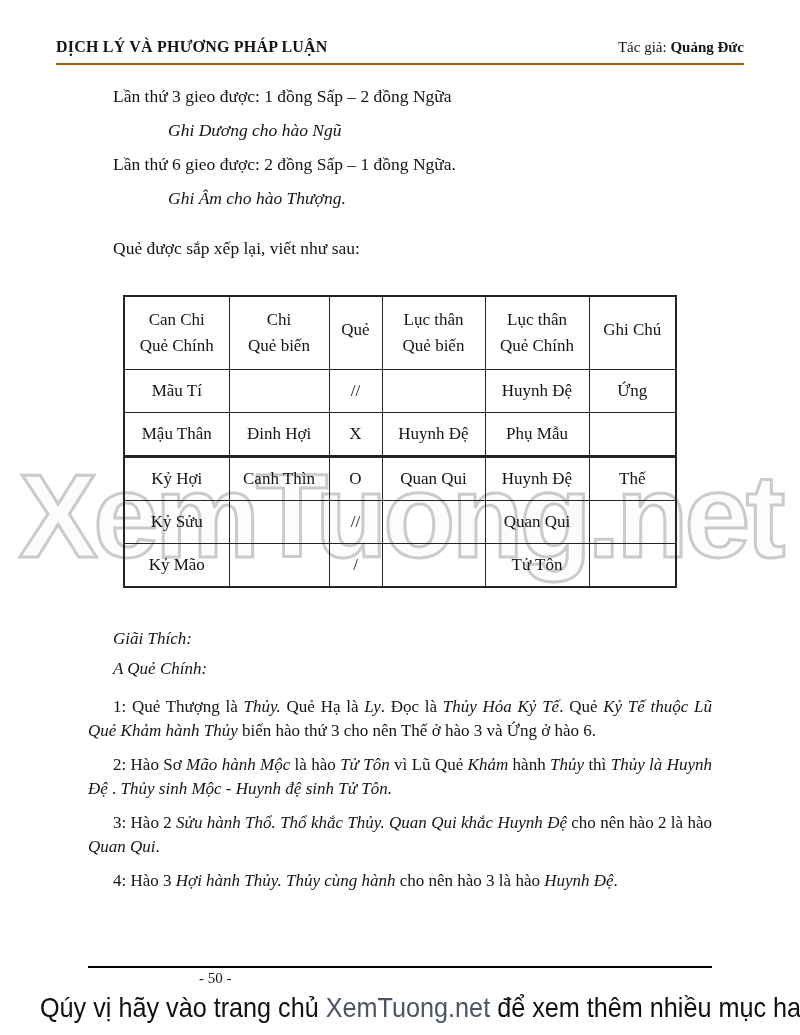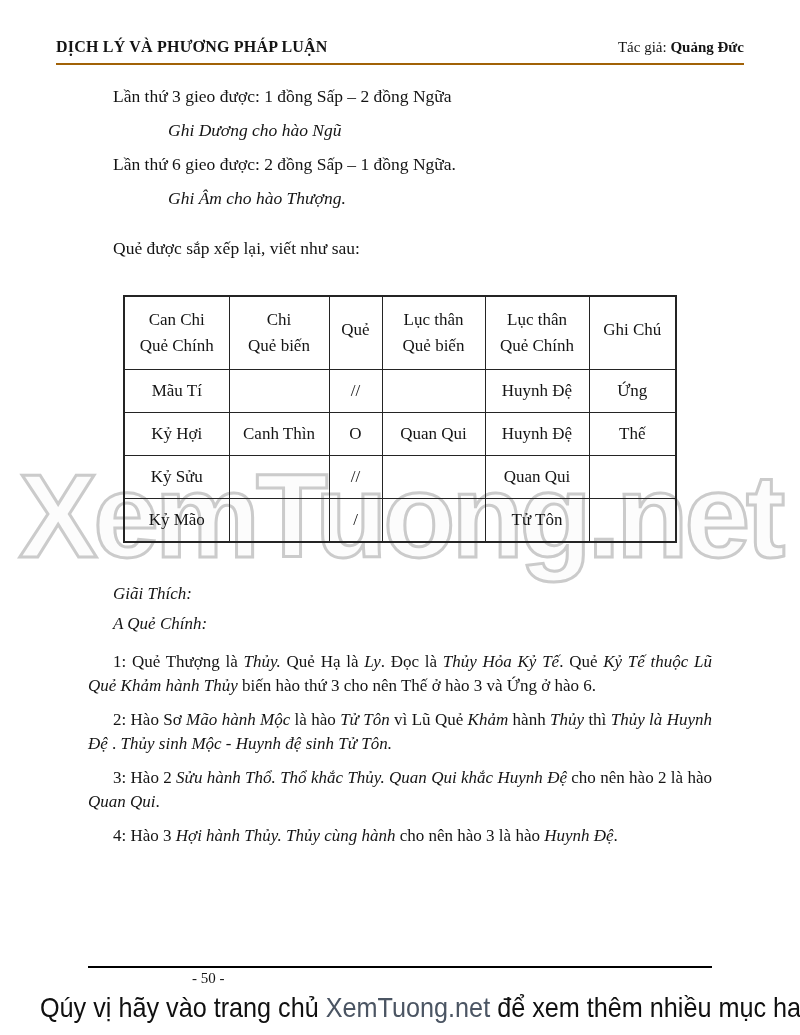--- a/index.html
+++ b/index.html
@@ -69,21 +69,21 @@
   table.que tbody td{height:42px;}
   table.que thead .h2{margin-top:6px;}
   table.que tbody tr.thick td{border-bottom-width:3px;}
   
   .explain{position:relative;z-index:1;margin:36px 88px 0 88px;font-size:17px;}
   .explain .hd{font-style:italic;line-height:30px;padding-left:25px;}
   .explain p{margin:11px 0 0 0;line-height:23.5px;text-align:justify;text-indent:25px;}
   .explain p .it{font-style:italic;}
   
   .rule{position:absolute;left:88px;top:966px;width:624px;border-top:2px solid #000;}
-  .pagenum{position:absolute;left:192px;top:970px;font-size:15px;}
+  .pagenum{position:absolute;left:199px;top:970px;font-size:15px;}
   .banner{
     position:absolute;left:0;top:992px;width:800px;
     font-family:"Liberation Sans","DejaVu Sans",sans-serif;
     font-size:28px;
     text-align:center;
     white-space:nowrap;
     transform:scaleX(0.9);
     transform-origin:center;
     color:#101010;
   }
@@ -149,20 +149,28 @@
       </thead>
       <tbody>
           <tr>
             <td>Mãu Tí</td>
             <td></td>
             <td>//</td>
             <td></td>
             <td>Huynh Đệ</td>
             <td>Ứng</td>
           </tr>
+          <tr class="thick">
+            <td>Mậu Thân</td>
+            <td>Đinh Hợi</td>
+            <td>X</td>
+            <td>Huynh Đệ</td>
+            <td>Phụ Mẫu</td>
+            <td></td>
+          </tr>
           <tr>
             <td>Kỷ Hợi</td>
             <td>Canh Thìn</td>
             <td>O</td>
             <td>Quan Qui</td>
             <td>Huynh Đệ</td>
             <td>Thế</td>
           </tr>
           <tr>
             <td>Kỷ Sửu</td>

